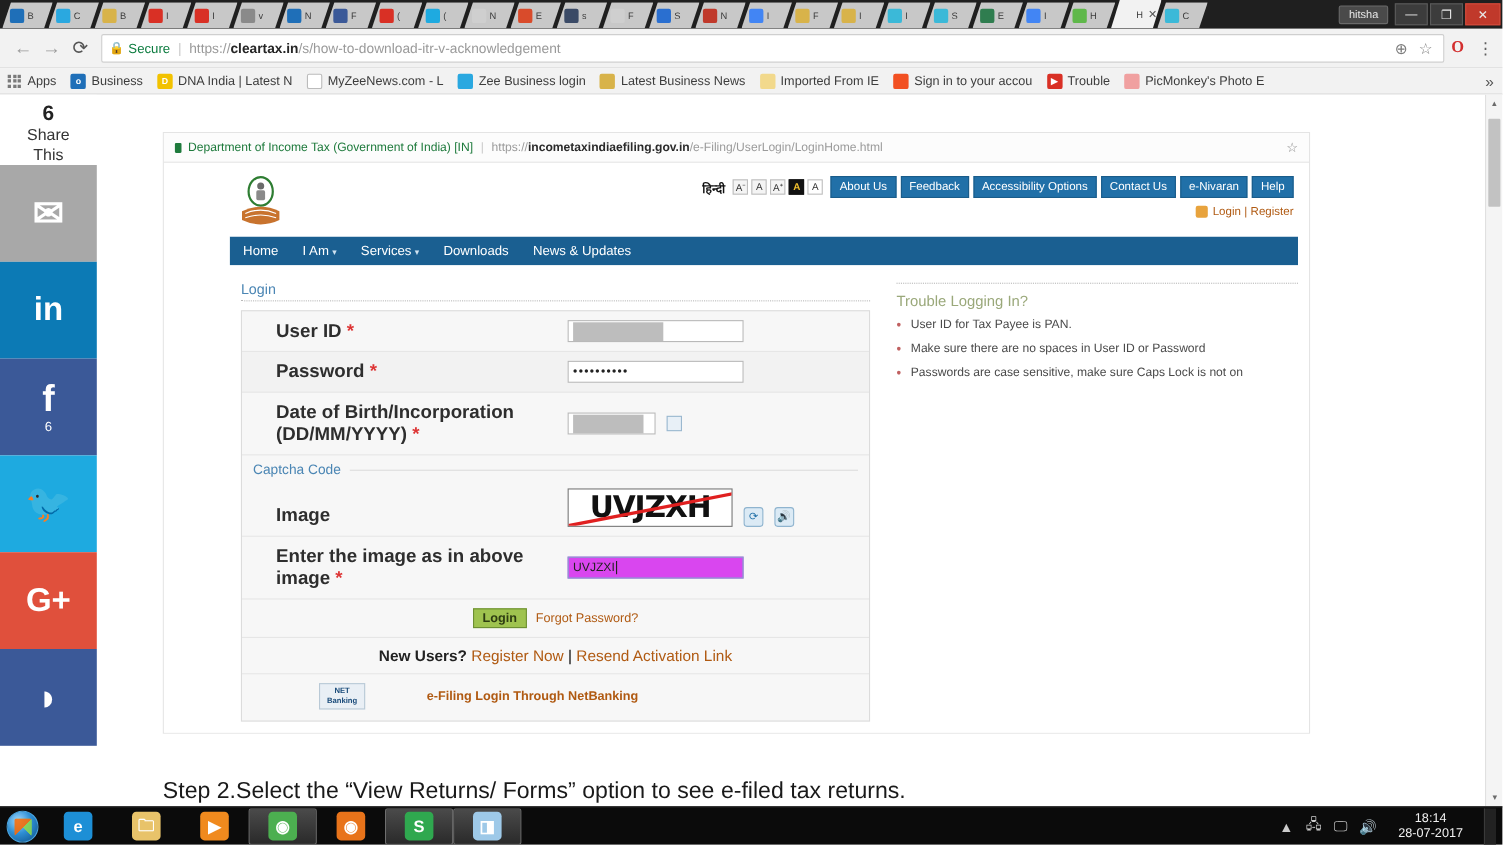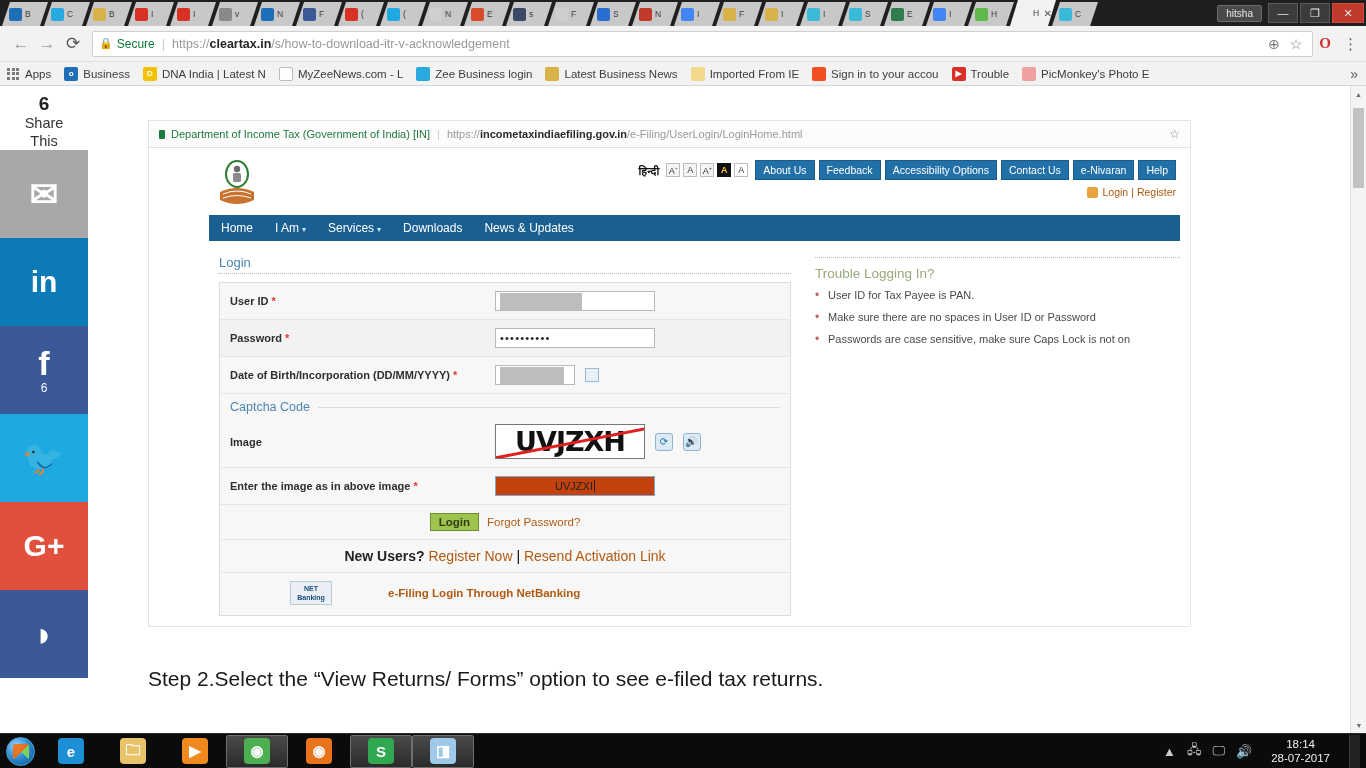--- a/index.html
+++ b/index.html
@@ -164,21 +164,21 @@
   .ef-menu .car { font-size: 8px; color:#cfe2f0; margin-left:3px;}
 
   
   #ef-content { display:flex; padding: 14px 0 0 10px; gap: 24px;}
   #login-col { width: 572px; flex:0 0 572px; }
   #login-legend { font-size: 13px; color:#4b86b4; padding-bottom:3px; }
   .dotted-rule { border-top: 1px dotted #b9b9b9; margin-bottom: 8px; }
   #login-box { border:1px solid #dcdcdc; background:#f7f7f7; }
   .frow { display:flex; align-items:center; border-bottom:1px solid #e6e6e6; padding: 8px 10px; min-height: 31px;}
   .frow.alt { background:#f2f2f2; }
-  .flabel { font-size: 11px; color:#2e2e2e; font-weight:bold; width: 265px; flex:0 0 265px;}
+  .flabel { font-size: 17px; color:#2e2e2e; font-weight:bold; width: 265px; flex:0 0 265px;margin-left:21px;}
   .flabel .req { color:#d33; }
   .fin {
     height: 20px; width: 160px; background:#fff; border:1px solid #b9b9b9;
     font-size: 11px; display:flex; align-items:center; padding: 0 4px; color:#333;
   }
   .fin .mask { background:#bdbdbd; height: 17px; display:block; }
   #uid-mask { width: 82px; }
   #dob-mask { width: 64px; }
   #pw-dots { letter-spacing: 1.2px; font-size:11px; color:#222;}
   #dob-input { width: 80px; }
@@ -197,22 +197,22 @@
   #captcha-img .strike {
     position:absolute; left:-6px; top: 16px; width: 170px; height: 3px;
     background:#e02020; transform: rotate(-11deg);
   }
   .cbtn {
     width:18px;height:18px;margin-left:10px;border-radius:3px;
     background:#dbeaf5;border:1px solid #8fb4cf; display:inline-flex;
     align-items:center;justify-content:center; font-size:10px;color:#2070a8;
   }
   #code-input {
-    width: 160px; height:20px; background:#c2410c;border:1px solid #7fa8cc;
-    font-size:11px; display:flex;align-items:center;padding:0 4px;color:#222;justify-content:center;
+    width: 160px; height:20px; background:#d946ef;border:1px solid #7fa8cc;
+    font-size:11px; display:flex;align-items:center;padding:0 4px;color:#222;
   }
   #code-input .caret { width:1px;height:12px;background:#222;margin-left:1px;}
   #login-submit-row { display:flex; align-items:center; justify-content:center; padding: 8px 10px; border-bottom:1px solid #e6e6e6;}
   #login-btn {
     background:#9fc34f; border:1px solid #6d8f32; color:#2e3d12;
     font-size:11.5px; font-weight:bold; padding: 2px 8px;
   }
   #forgot-link { color:#b05a12; font-size:11.5px; margin-left: 8px;}
   #newusers-row { text-align:center; padding: 8px 10px; border-bottom:1px solid #e6e6e6; font-size: 14px;}
   #newusers-row .nb { font-weight:bold; color:#222;}
@@ -585,21 +585,21 @@
                       <span class="mask" id="dob-mask"></span>
                     </div>
                   <span id="cal-ico"></span>
                 </div>
 
                 <div id="captcha-legend">
                   <span>Captcha Code</span>
                   <span class="ln"></span>
                 </div>
 
-                <div class="frow" style="align-items:center;">
+                <div class="frow" style="align-items:flex-end;">
                   <div class="flabel">Image</div>
                   <div id="captcha-img">
                     <span class="ctext">UVJZXH</span>
                     <span class="strike"></span>
                   </div>
                   <span class="cbtn">⟳</span>
                   <span class="cbtn">🔊</span>
                 </div>
 
                 <div class="frow">

